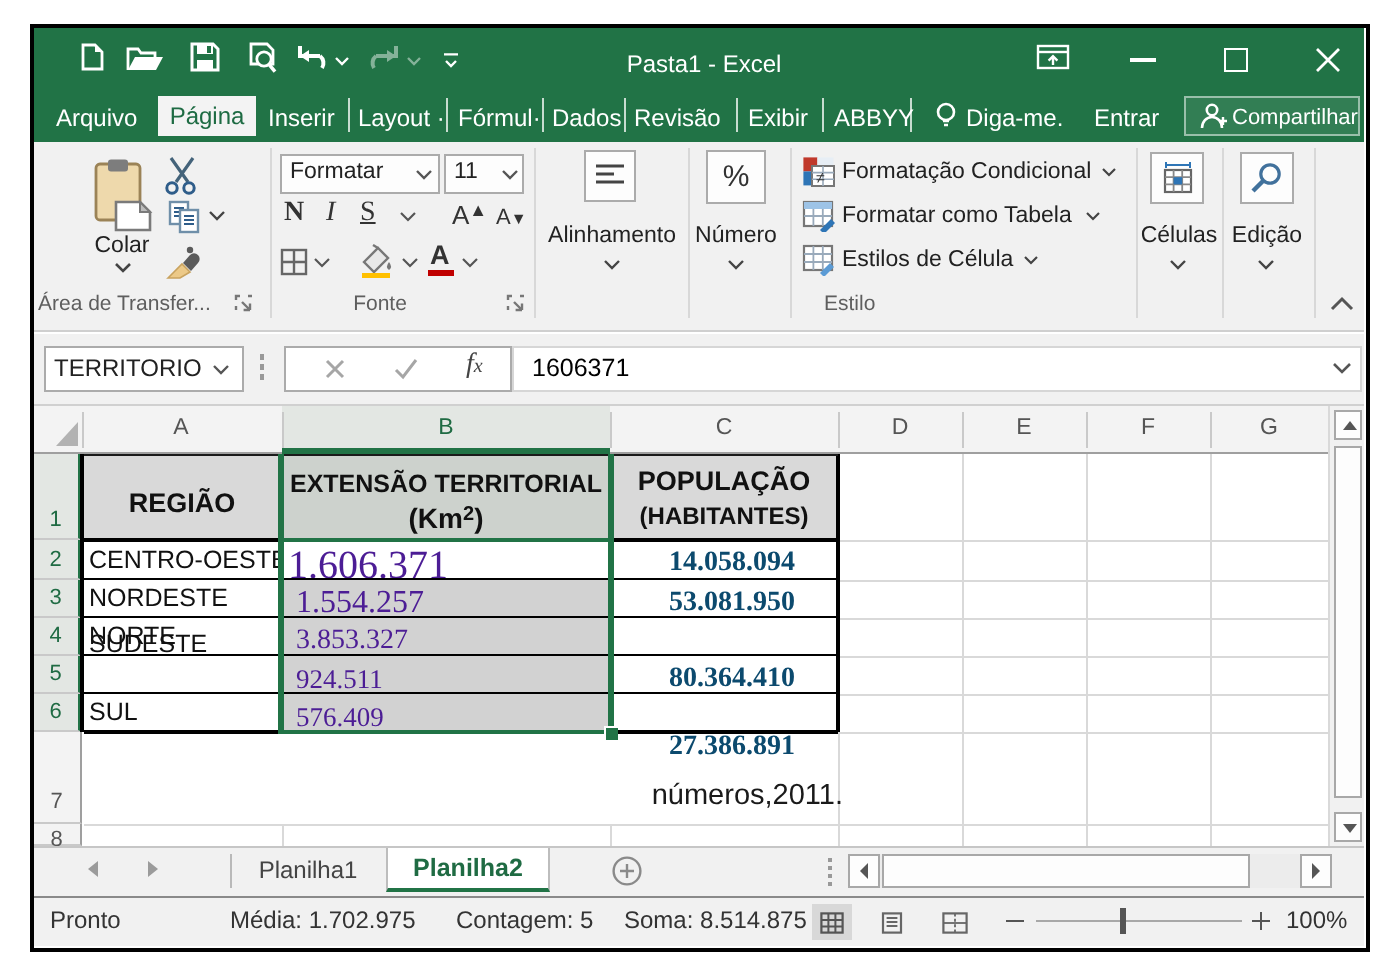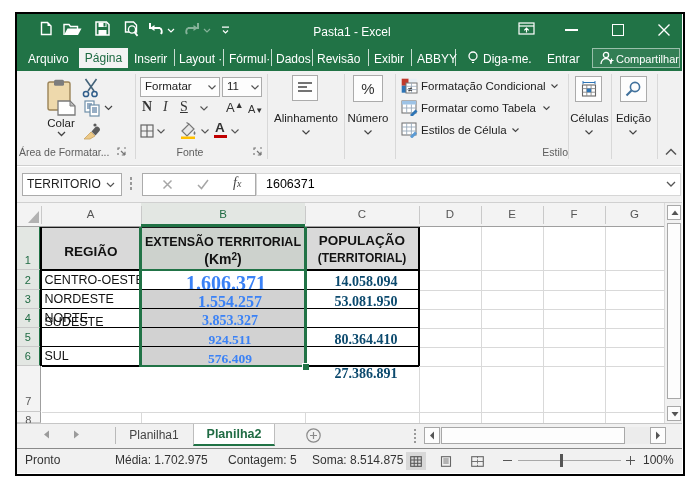--- a/index.html
+++ b/index.html
@@ -14,21 +14,21 @@
   .glbl{font-size:10.5px;color:#5e5e5e;top:146px;}
   .wbox{background:#fdfdfd;border:1px solid #ababab;box-sizing:border-box;}
   .chl{top:208px;height:19px;text-align:center;font-size:11.5px;color:#555;}
   .cht{top:206px;width:1px;height:18px;background:#c9c9c9;}
   .rh{left:17px;width:23.5px;text-align:center;font-size:11px;color:#555;background:#f3f3f3;border-right:1px solid #9f9f9f;border-bottom:1px solid #c9c9c9;box-sizing:border-box;}
   .rhs{background:#e3e7e3;color:#1f6b43;border-right:2px solid #217346;}
   .gv{width:1px;background:#d9d9d9;}
   .gh{height:1px;background:#d9d9d9;}
   .hb{text-align:center;font-weight:bold;font-size:12.5px;color:#111;}
   .at{left:41.5px;width:99px;padding-left:3px;font-size:12.5px;color:#111;box-sizing:border-box;white-space:nowrap;overflow:hidden;}
-  .bt{left:144px;width:164px;text-align:center;font-family:"Liberation Serif",serif;font-size:15px;font-weight:bold;color:#3b82f6;}
+  .bt{left:144px;width:164px;text-align:left;font-family:"Liberation Serif",serif;font-size:15px;font-weight:normal;color:#4c1d95;}
   .ct{left:309px;width:114px;text-align:center;font-family:"Liberation Serif",serif;font-size:14px;font-weight:bold;color:#0c4a6e;}
   .sbx{width:14px;background:#fdfdfd;border:1px solid #a8a8a8;box-sizing:border-box;}
   .sbx2{top:427px;height:17px;background:#fdfdfd;border:1px solid #a8a8a8;box-sizing:border-box;}
   .st{top:453px;font-size:12px;color:#333;}
 </style>
 </head>
 <body>
 <div id="p">
 
   <div class="a" style="left:15px;top:12px;width:670px;height:464px;border:2.5px solid #000;box-sizing:border-box;"></div>
@@ -148,21 +148,21 @@
     <path d="M8 8 h5 M8 10 h5 M8 12 h5" stroke="#2e5d8a" stroke-width="1"></path>
   </svg>
   <svg class="a" style="left:104px;top:105px;" width="9" height="6" viewBox="0 0 9 6">
       <path d="M1 1 l3.5 3.5 L8 1" fill="none" stroke="#444" stroke-width="1.2"></path>
     </svg>
   <svg class="a" style="left:83px;top:122px;" width="18" height="18" viewBox="0 0 18 18">
     <path d="M1 17 L8 10 L12 14 L7 17 z" fill="#ecc988" stroke="#c9a35f" stroke-width="0.8"></path>
     <path d="M8.5 9.5 L12 5.5 a2.6 2.6 0 0 1 4 4 L12.5 13.5 z" fill="#5b5b5b"></path>
     <circle cx="12" cy="3" r="1.6" fill="#5b5b5b"></circle>
   </svg>
-  <div class="a glbl" style="left:19px;top:146px;width:100px;">Área de Formatar...</div>
+  <div class="a glbl" style="left:19px;top:146px;width:100px;">Área de Transfer...</div>
   <svg class="a" style="left:117px;top:147px;" width="10" height="10" viewBox="0 0 10 10">
     <path d="M1 3 V1 h2 M7 1 h2 M1 6 v2" fill="none" stroke="#777" stroke-width="1.2"></path>
     <path d="M4 4 l4 4 M8 8 v-3.2 M8 8 h-3.2" fill="none" stroke="#777" stroke-width="1.2"></path>
   </svg>
 
   <div class="a wbox" style="left:140px;top:77px;width:80px;height:20px;"></div>
   <div class="a" style="left:145px;top:80px;font-size:11.5px;color:#222;">Formatar</div>
   <svg class="a" style="left:208px;top:85px;" width="8" height="5" viewBox="0 0 8 5">
       <path d="M0.5 0.5 l3.5 3.5 L7.5 0.5" fill="none" stroke="#555" stroke-width="1.2"></path>
     </svg>
@@ -246,21 +246,21 @@
     </svg>
   <svg class="a" style="left:401px;top:122px;" width="17" height="16" viewBox="0 0 17 16">
     <rect x="1" y="1" width="14" height="12" fill="#fff" stroke="#777" stroke-width="1.1"></rect>
     <path d="M1 5 h14 M1 9 h14 M5.7 1 v12 M10.4 1 v12" stroke="#9ab" stroke-width="0.9"></path>
     <path d="M9 14.5 l5 -5 l2 2 l-5 5 z" fill="#5b9bd5"></path>
   </svg>
   <div class="a rtxt" style="left:421px;top:124px;">Estilos de Célula</div>
   <svg class="a" style="left:512px;top:128px;" width="7" height="5" viewBox="0 0 7 5">
       <path d="M0.5 0.5 l3 3 l3 -3" fill="none" stroke="#444" stroke-width="1.1"></path>
     </svg>
-  <div class="a glbl" style="left:395px;top:146px;width:173px;text-align:right;">Estilo</div>
+  <div class="a glbl" style="left:412px;top:146px;width:173px;text-align:left;">Estilo</div>
 
   <div class="a wbox" style="left:575px;top:76px;width:27px;height:26px;"></div>
   <svg class="a" style="left:580px;top:80px;" width="18" height="18" viewBox="0 0 18 18">
     <path d="M3 2.5 h12 M3 1 v3 M15 1 v3" stroke="#2e75b6" stroke-width="1"></path>
     <rect x="2.5" y="5" width="13" height="11" fill="#fff" stroke="#666" stroke-width="1.1"></rect>
     <path d="M2.5 8.6 h13 M2.5 12.2 h13 M6.8 5 v11 M11.1 5 v11" stroke="#888" stroke-width="0.9"></path>
     <rect x="6.8" y="8.6" width="4.3" height="3.6" fill="#2e75b6"></rect>
   </svg>
   <div class="a rtxt" style="left:568px;top:112px;width:43px;text-align:center;">Células</div>
   <svg class="a" style="left:585px;top:130px;" width="8" height="5" viewBox="0 0 8 5">
@@ -349,35 +349,36 @@
 
   <div class="a" style="left:41.5px;top:227px;width:99.5px;height:43px;background:#d9d9d9;"></div>
   <div class="a" style="left:141.5px;top:227px;width:162.5px;height:43px;background:#cdd2cd;"></div>
   <div class="a" style="left:305px;top:227px;width:114px;height:43px;background:#d9d9d9;"></div>
   <div class="a" style="left:141.5px;top:290px;width:162.5px;height:76px;background:#d2d2d2;"></div>
 
   <div class="a hb" style="left:41.5px;top:244px;width:99px;font-size:13.5px;">REGIÃO</div>
   <div class="a hb" style="left:141px;top:235px;width:164px;">EXTENSÃO TERRITORIAL</div>
   <div class="a hb" style="left:141px;top:251px;width:164px;font-size:14px;">(Km<span style="font-size:10px;vertical-align:4px;">2</span>)</div>
   <div class="a hb" style="left:305px;top:233px;width:114px;font-size:13.5px;">POPULAÇÃO</div>
-  <div class="a hb" style="left:305px;top:251px;width:114px;font-size:12px;">(TERRITORIAL)</div>
+  <div class="a hb" style="left:305px;top:251px;width:114px;font-size:12px;">(HABITANTES)</div>
   <div class="a at" style="top:270px;height:20px;line-height:20px;">CENTRO-OESTE</div>
   <div class="a at" style="top:290px;height:19px;line-height:19px;">NORDESTE</div>
   <div class="a at" style="top:309px;height:19px;line-height:19px;">NORTE</div>
   <div class="a at" style="top:313px;height:19px;line-height:19px;">SUDESTE</div>
   <div class="a at" style="top:347px;height:19px;line-height:19px;">SUL</div>
   <div class="a bt" style="top:273px;height:20px;line-height:20px;font-size:20px;">1.606.371</div>
   <div class="a bt" style="margin-left:4px;top:291.5px;height:19px;line-height:19px;font-size:16px;">1.554.257</div>
   <div class="a bt" style="margin-left:4px;top:310.5px;height:19px;line-height:19px;font-size:14px;">3.853.327</div>
   <div class="a bt" style="margin-left:4px;top:329.5px;height:19px;line-height:19px;font-size:13.5px;">924.511</div>
   <div class="a bt" style="margin-left:4px;top:348.5px;height:19px;line-height:19px;font-size:13.5px;">576.409</div>
   <div class="a ct" style="top:272px;height:20px;line-height:20px;">14.058.094</div>
   <div class="a ct" style="top:292px;height:19px;line-height:19px;">53.081.950</div>
   <div class="a ct" style="top:330px;height:19px;line-height:19px;">80.364.410</div>
   <div class="a ct" style="top:349px;height:19px;line-height:19px;margin-top:15px;">27.386.891</div>
+  <div class="a" style="left:41.5px;top:390px;width:380px;text-align:right;font-size:14.5px;color:#1a1a1a;">números,2011.</div>
 
   <div class="a" style="left:40px;top:227px;width:2.2px;height:139px;background:#000;"></div>
   <div class="a" style="left:418px;top:227px;width:2px;height:139px;background:#000;"></div>
   <div class="a" style="left:41.5px;top:226.6px;width:377.5px;height:1.3px;background:#1a1a1a;"></div>
   <div class="a" style="left:41.5px;top:364.5px;width:377.5px;height:2px;background:#000;"></div>
   <div class="a" style="left:41.5px;top:268.5px;width:377.5px;height:2px;background:#000;"></div>
   <div class="a" style="left:41.5px;top:289px;width:377.5px;height:1.2px;background:#000;"></div>
   <div class="a" style="left:41.5px;top:308px;width:377.5px;height:1.2px;background:#000;"></div>
   <div class="a" style="left:41.5px;top:327px;width:377.5px;height:1.2px;background:#000;"></div>
   <div class="a" style="left:41.5px;top:346px;width:377.5px;height:1.2px;background:#000;"></div>

